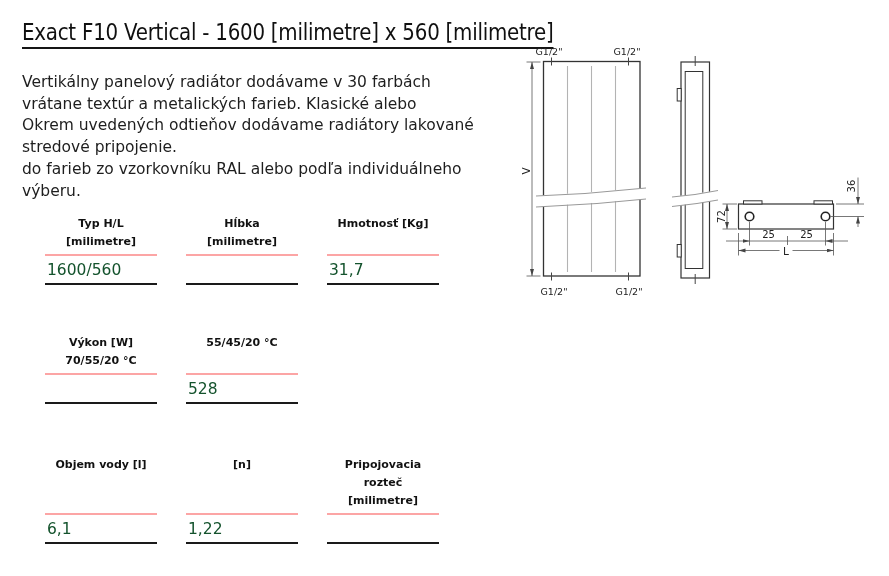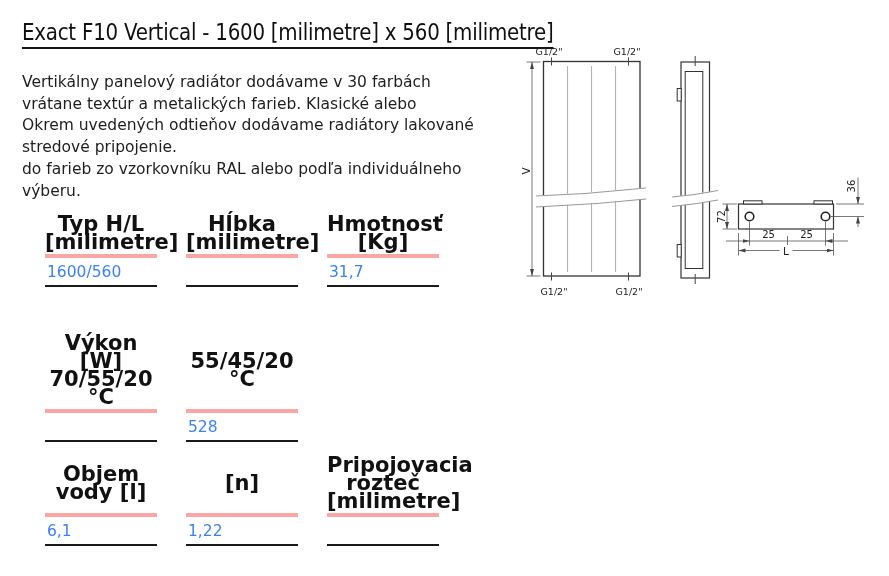--- a/index.html
+++ b/index.html
@@ -10,26 +10,26 @@
   .title-wrap{position:absolute;left:22px;top:18px;white-space:nowrap}
   .title{
     display:inline-block;font-size:23.5px;font-weight:500;color:#101010;
     letter-spacing:-0.3px;border-bottom:2px solid #151515;padding-bottom:1px;
     transform:scaleX(0.845);transform-origin:0 50%;
   }
   .desc{position:absolute;left:22px;top:72px;font-size:15.5px;line-height:21.7px;color:#1e1e1e}
   .tbl{position:absolute;left:45px;display:flex;gap:29px}
   .tcol{width:112px;display:flex;flex-direction:column}
   .hdr{
-    flex:1;display:flex;flex-direction:column;justify-content:center;
-    text-align:center;font-weight:bold;font-size:21px;line-height:18px;color:#111;
-    border-bottom:4px solid #fca5a5;padding-bottom:3px;
+    flex:1;display:flex;flex-direction:column;justify-content:space-between;
+    text-align:center;font-weight:bold;font-size:11px;line-height:18px;color:#111;
+    border-bottom:2px solid #fca5a5;padding-bottom:3px;
   }
   .val{
-    font-size:15.5px;color:#3b82f6;border-bottom:2px solid #1a1a1a;
+    font-size:15.5px;color:#14532d;border-bottom:2px solid #1a1a1a;
     padding:5px 0 4px 2px;min-height:18px;text-align:left;
   }
   .val.light{color:#8a8a8a}
   #t1{top:215px}
   #t2{top:334px}
   #t3{top:456px}
   svg text{font-family:"DejaVu Sans",sans-serif;fill:#222}
   .drawings{position:absolute;left:500px;top:30px}
 </style>
 </head>

